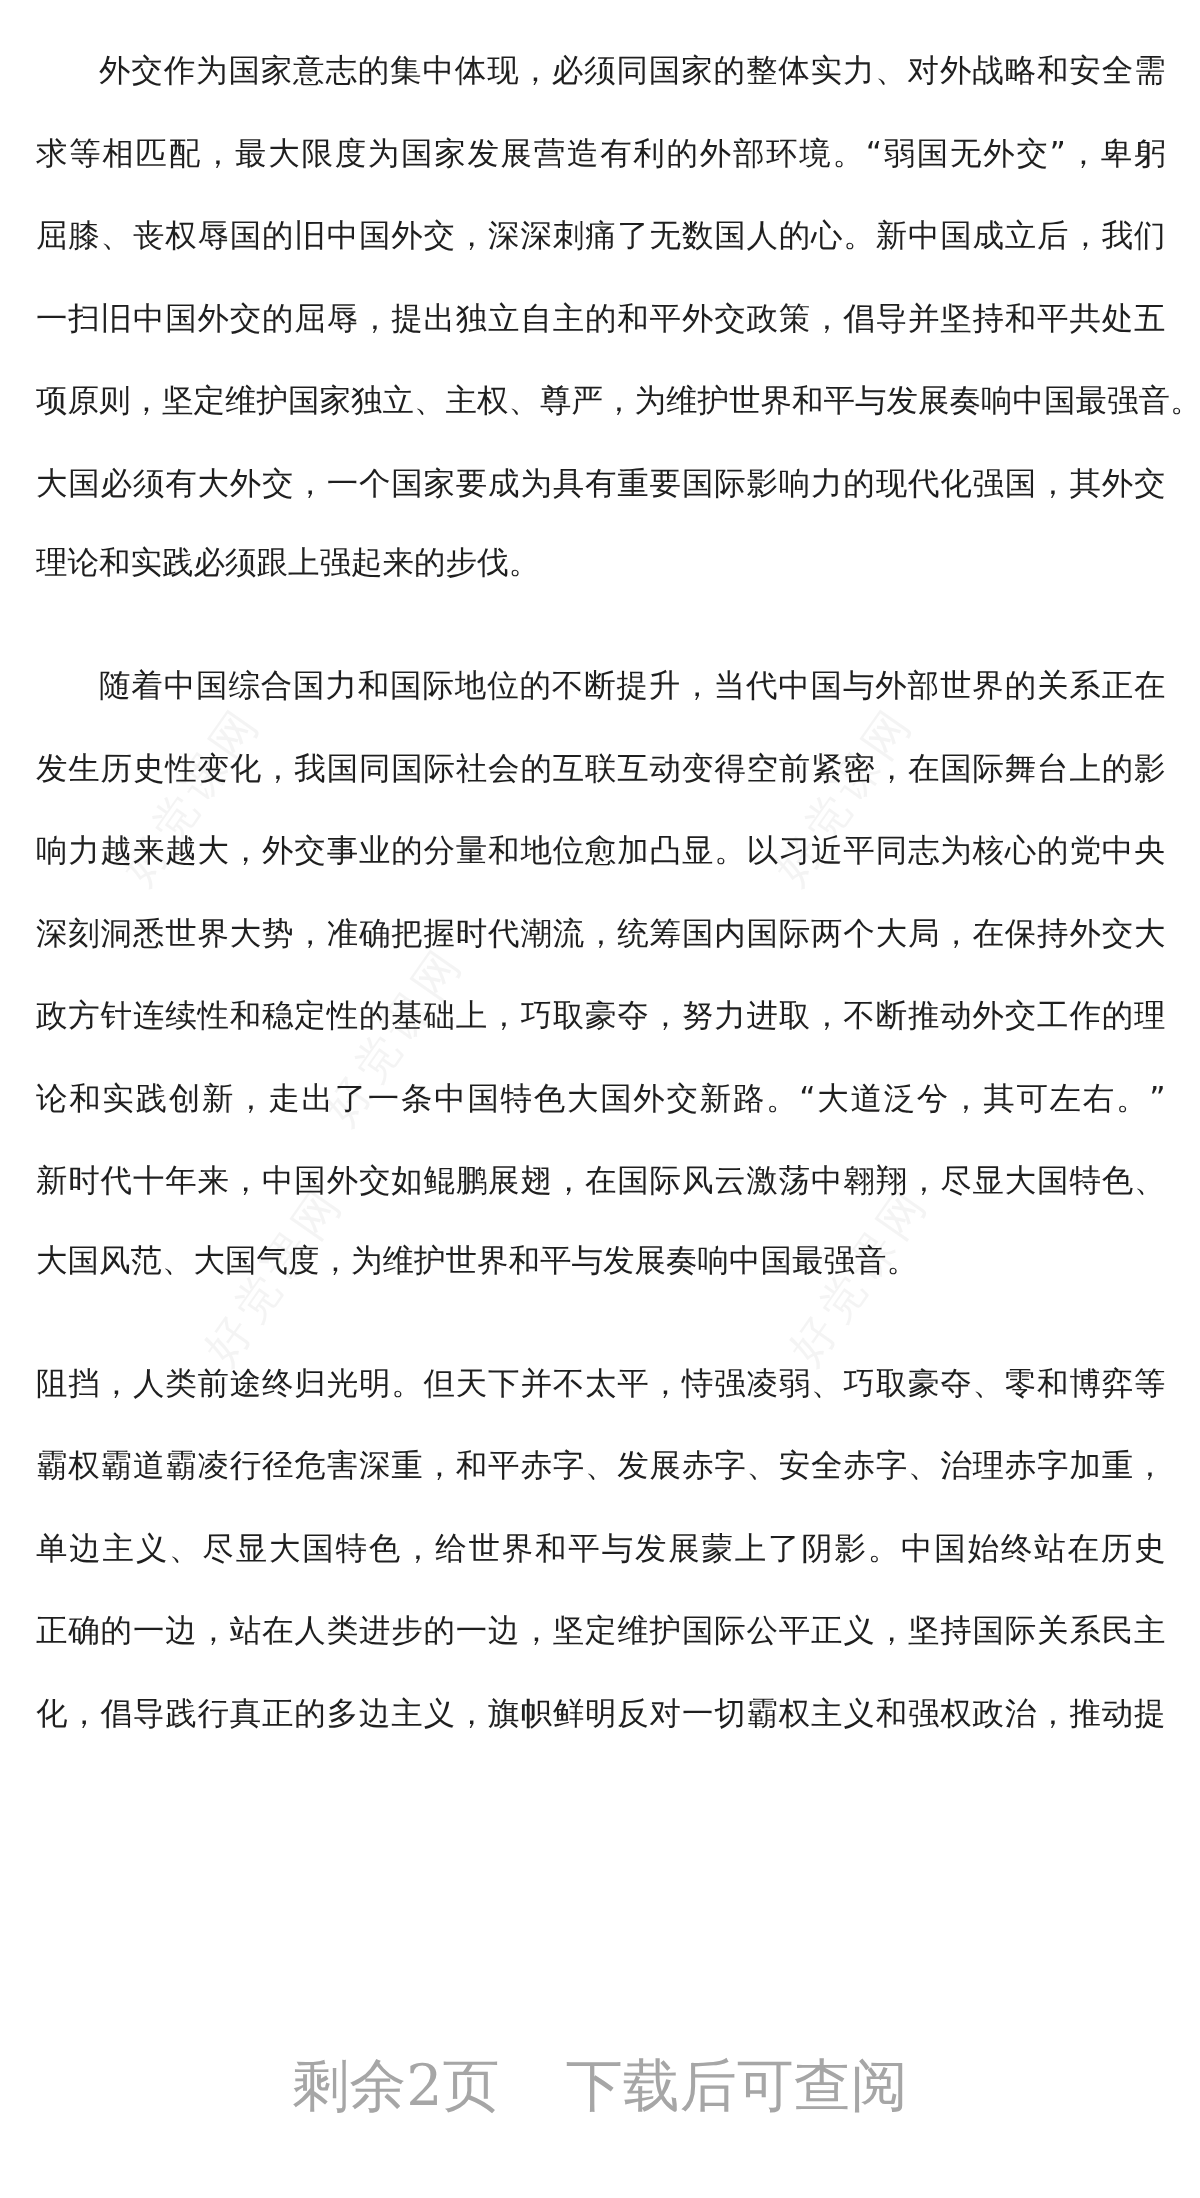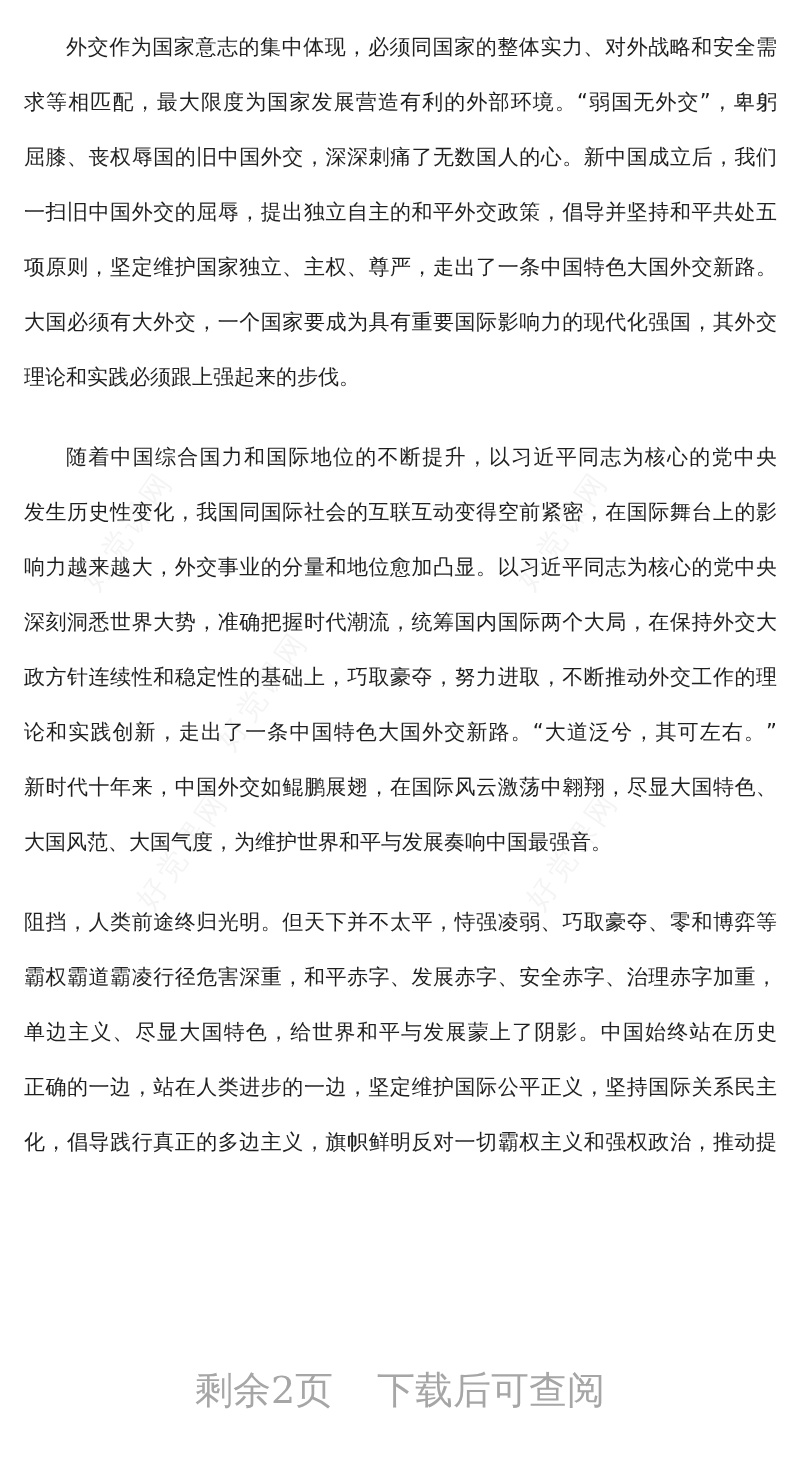--- a/index.html
+++ b/index.html
@@ -32,20 +32,21 @@
     white-space: nowrap;
     text-align: justify;
     text-align-last: justify;
     letter-spacing: 0;
   }
   .line.first {
     padding-left: 42px;
   }
   .line.last {
     text-align-last: left;
+    font-family: Liberation Mono, monospace;
   }
   .watermark {
     position: absolute;
     font-size: 30px;
     color: rgba(0,0,0,0.045);
     transform: rotate(-55deg);
     white-space: nowrap;
     pointer-events: none;
     letter-spacing: 4px;
   }
@@ -77,27 +78,27 @@
 <div class="watermark" style="left:115px; top:830px;">好党课网</div>
 <div class="watermark" style="left:505px; top:830px;">好党课网</div>
 
 <div class="page">
 
   <div class="para">
     <span class="line first">外交作为国家意志的集中体现，必须同国家的整体实力、对外战略和安全需</span>
     <span class="line">求等相匹配，最大限度为国家发展营造有利的外部环境。“弱国无外交”，卑躬</span>
     <span class="line">屈膝、丧权辱国的旧中国外交，深深刺痛了无数国人的心。新中国成立后，我们</span>
     <span class="line">一扫旧中国外交的屈辱，提出独立自主的和平外交政策，倡导并坚持和平共处五</span>
-    <span class="line">项原则，坚定维护国家独立、主权、尊严，走出了一条中国特色大国外交新路。</span>
+    <span class="line">项原则，坚定维护国家独立、主权、尊严，为维护世界和平与发展奏响中国最强音。</span>
     <span class="line">大国必须有大外交，一个国家要成为具有重要国际影响力的现代化强国，其外交</span>
     <span class="line last">理论和实践必须跟上强起来的步伐。</span>
   </div>
 
   <div class="para">
-    <span class="line first">随着中国综合国力和国际地位的不断提升，以习近平同志为核心的党中央</span>
+    <span class="line first">随着中国综合国力和国际地位的不断提升，当代中国与外部世界的关系正在</span>
     <span class="line">发生历史性变化，我国同国际社会的互联互动变得空前紧密，在国际舞台上的影</span>
     <span class="line">响力越来越大，外交事业的分量和地位愈加凸显。以习近平同志为核心的党中央</span>
     <span class="line">深刻洞悉世界大势，准确把握时代潮流，统筹国内国际两个大局，在保持外交大</span>
     <span class="line">政方针连续性和稳定性的基础上，巧取豪夺，努力进取，不断推动外交工作的理</span>
     <span class="line">论和实践创新，走出了一条中国特色大国外交新路。“大道泛兮，其可左右。”</span>
     <span class="line">新时代十年来，中国外交如鲲鹏展翅，在国际风云激荡中翱翔，尽显大国特色、</span>
     <span class="line last">大国风范、大国气度，为维护世界和平与发展奏响中国最强音。</span>
   </div>
 
   <div class="para">

